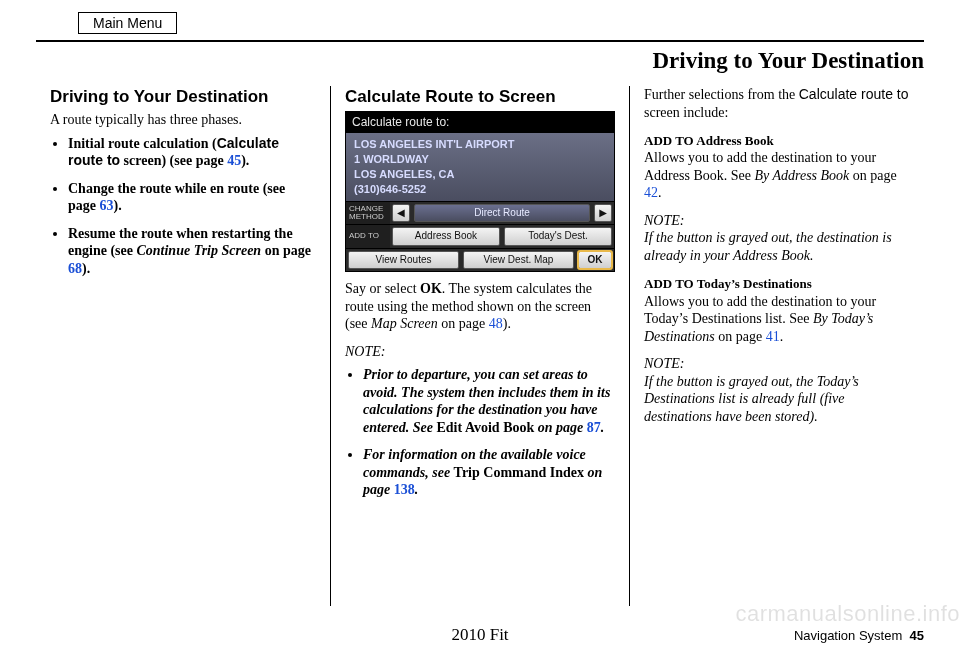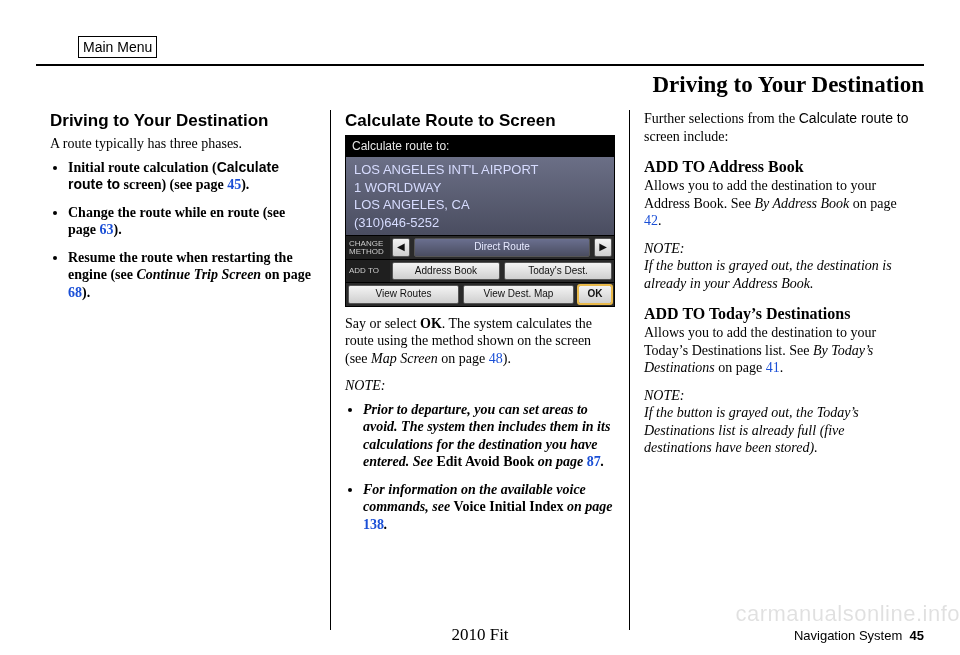--- a/index.html
+++ b/index.html
@@ -9,26 +9,25 @@
     font-family: "Times New Roman", Times, serif;
     font-size: 14px;
     color: #000;
     background: #fff;
     position: relative;
     padding: 12px 18px 0 18px;
   }
   .main-menu {
     border: 1px solid #000;
     display: inline-block;
-    padding: 2px 4px;
+    padding: 2px 14px;
     font-family: Arial, Helvetica, sans-serif;
     font-size: 14px;
     margin-left: 60px;
     margin-bottom: 6px;
-    margin-top: 24px;
   }
   .header-rule {
     border-top: 2px solid #000;
     margin: 0 18px 2px 18px;
   }
   .page-title {
     text-align: right;
     font-family: "Times New Roman", serif;
     font-weight: bold;
     font-size: 23px;
@@ -54,21 +53,21 @@
     margin-bottom: 4px;
   }
   ul { list-style: disc; padding-left: 18px; margin-top: 6px; font-weight: bold; }
   li { margin-bottom: 10px; }
   .sans { font-family: Arial, Helvetica, sans-serif; text-align: right; }
   .link { color: #1a4fd6; }
   .note-label { font-weight: normal; font-style: italic; margin-top: 10px; }
   .italic { font-style: italic; }
   .bold { font-weight: bold; }
   .para { margin-top: 6px; }
-  .subhead { font-weight: bold; margin-top: 12px; font-size: 16px; }
+  .subhead { font-weight: bold; margin-top: 12px; font-size: 13px; }
 
   
   .nav-screen {
     width: 270px;
     background: #1b1b1b;
     color: #e0e0e0;
     font-family: Arial, Helvetica, sans-serif;
     font-size: 11px;
     border: 1px solid #000;
     margin: 4px 0 8px 0;
@@ -77,21 +76,22 @@
     background: #000;
     color: #e6e6e6;
     padding: 3px 6px;
     font-size: 12px;
   }
   .nav-addr {
     background: linear-gradient(#6b6f86, #4a4d60);
     color: #d7dcff;
     padding: 4px 8px;
     line-height: 1.35;
-    font-size: 13px;
+    font-size: 11px;
+    font-weight: bold;
   }
   .nav-row {
     display: flex;
     align-items: stretch;
     border-top: 1px solid #000;
     background: #2a2a2a;
   }
   .nav-row .lbl {
     width: 44px;
     font-size: 8px;
@@ -222,21 +222,21 @@
     <div class="para">
       <span>Say or select </span><span class="bold">OK</span><span>. The system calculates the route using the method shown on the screen (see </span><span class="italic">Map Screen</span><span> on page </span><span class="link">48</span><span>).</span>
     </div>
 
     <div class="note-label">NOTE:</div>
     <ul>
       <li class="italic">
         <span>Prior to departure, you can set areas to avoid. The system then includes them in its calculations for the destination you have entered. See </span><span style="font-style:normal">Edit Avoid Book</span><span> on page </span><span class="link" style="font-style:normal">87</span><span>.</span>
       </li>
       <li class="italic">
-        <span>For information on the available voice commands, see </span><span style="font-style:normal">Voice Initial Index</span><span> on page </span><span class="link" style="font-style:normal">138</span><span>.</span>
+        <span>For information on the available voice commands, see </span><span style="font-style:normal">Trip Command Index</span><span> on page </span><span class="link" style="font-style:normal">138</span><span>.</span>
       </li>
     </ul>
   </div>
 
   <div class="col">
     <div>
       <span>Further selections from the </span><span class="sans">Calculate route to</span><span> screen include:</span>
     </div>
 
     <div class="subhead">ADD TO Address Book</div>

